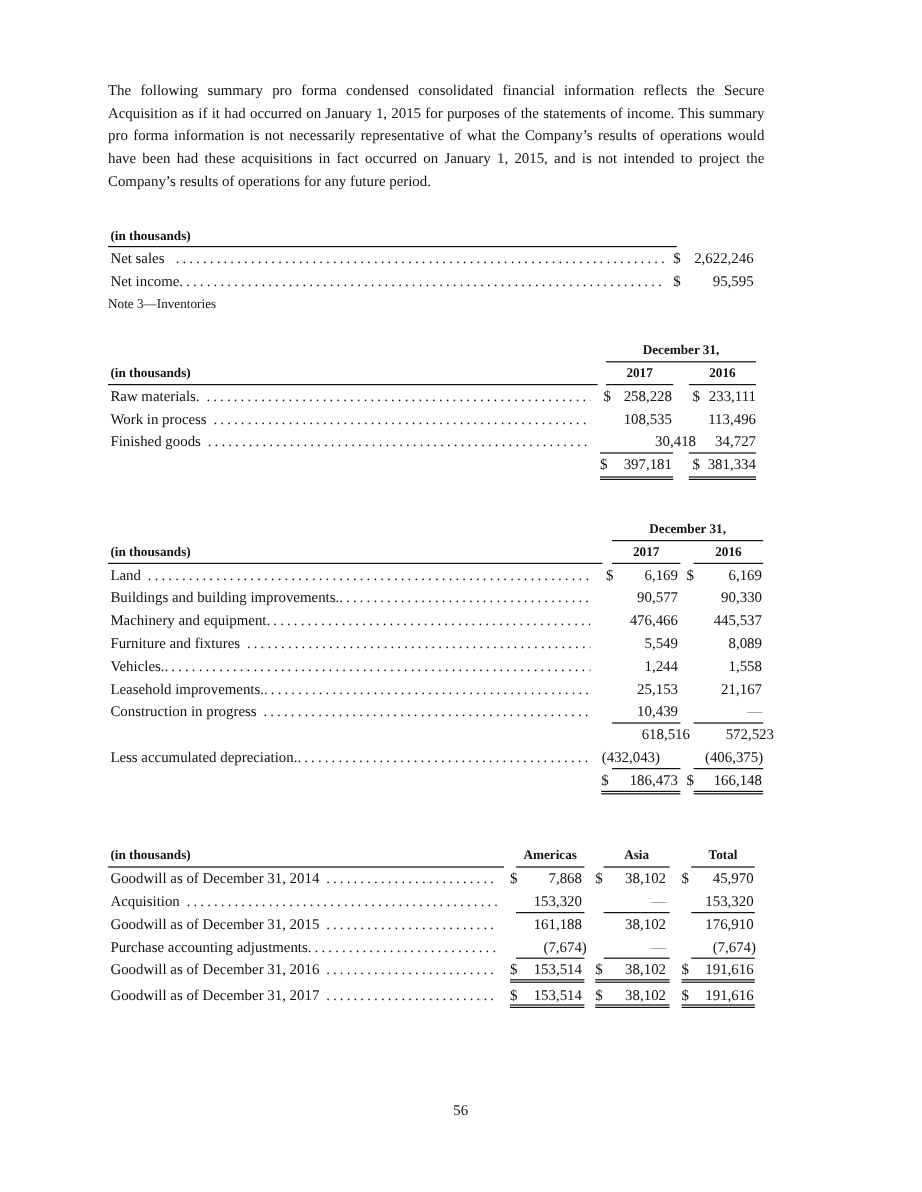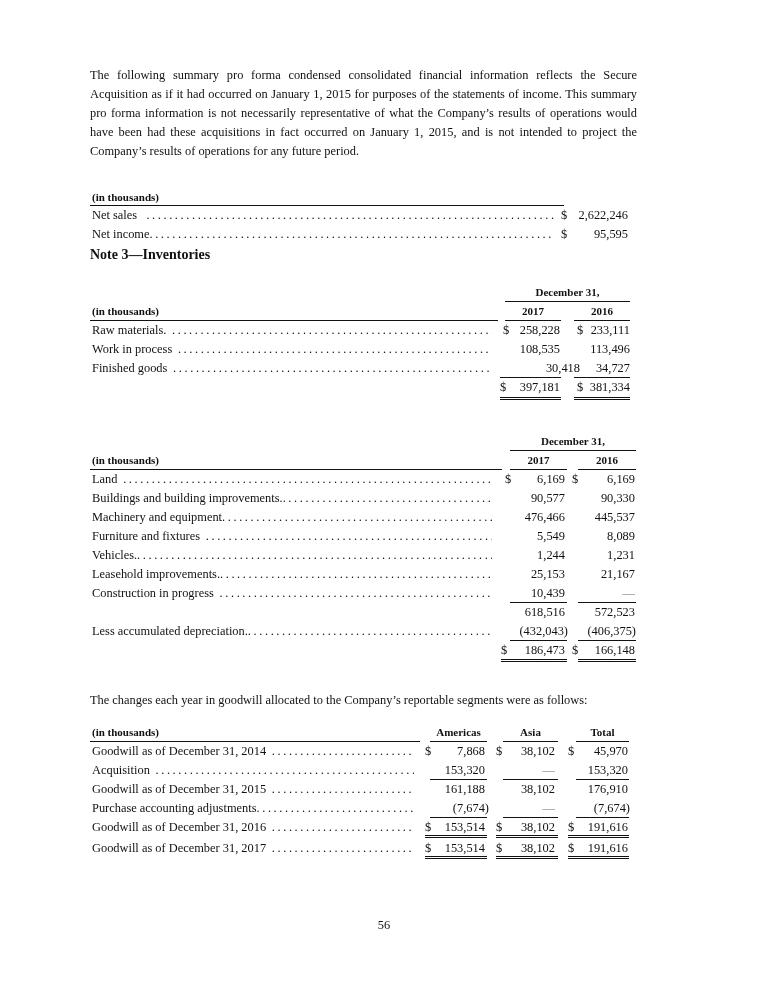--- a/index.html
+++ b/index.html
@@ -4,21 +4,21 @@
 <style>
   html, body { margin: 0; padding: 0; background: #ffffff; }
   body {
     width: 768px; height: 993px; position: relative; overflow: hidden;
     font-family: "Liberation Serif", "DejaVu Serif", serif;
     color: #111111; font-size: 12.4px;
   }
   .page { position: absolute; left: 90px; top: 66px; width: 547px; }
   p.para { margin: 0; line-height: 19px; text-align: justify; }
   .gap { height: 14px; }
-  h3.note { margin: 0; font-size: 14px; font-weight: bold; line-height: 19px; }
+  h3.note { margin: 0; font-size: 11px; font-weight: normal; line-height: 19px; }
   .thead-label { font-weight: bold; font-size: 11px; }
   .row { position: relative; height: 19px; line-height: 19px; white-space: nowrap; }
   .lbl { position: absolute; left: 2px; overflow: hidden; white-space: nowrap; }
   .lbl .dots { letter-spacing: 2.6px; }
   .cell { position: absolute; text-align: right; }
   .dol { position: absolute; }
   .hrule { position: absolute; border-top: 1px solid #111; }
   .dline { border-bottom: 3px double #111; }
   .colhead { position: absolute; text-align: center; font-weight: bold; font-size: 11px; }
   .footer { position: absolute; top: 918px; left: 0; width: 768px; text-align: center; font-size: 12.4px; }
@@ -126,58 +126,57 @@
       <span class="cell" style="left:493px;width:52px">445,537</span>
     </div>
     <div class="row" style="position:absolute;top:94px;left:0;width:547px;">
       <span class="lbl" style="width:400px"><span>Furniture and fixtures</span><span class="dots"> ................................................................................................</span></span>
       <span class="cell" style="left:425px;width:50px">5,549</span>
       <span class="cell" style="left:493px;width:52px">8,089</span>
     </div>
     <div class="row" style="position:absolute;top:113px;left:0;width:547px;">
       <span class="lbl" style="width:400px"><span>Vehicles.</span><span class="dots">................................................................................................</span></span>
       <span class="cell" style="left:425px;width:50px">1,244</span>
-      <span class="cell" style="left:493px;width:52px">1,231</span>
+      <span class="cell" style="left:493px;width:52px">1,558</span>
     </div>
     <div class="row" style="position:absolute;top:132px;left:0;width:547px;">
       <span class="lbl" style="width:400px"><span>Leasehold improvements.</span><span class="dots">................................................................................................</span></span>
       <span class="cell" style="left:425px;width:50px">25,153</span>
       <span class="cell" style="left:493px;width:52px">21,167</span>
     </div>
     <div class="row" style="position:absolute;top:151px;left:0;width:547px;">
       <span class="lbl" style="width:400px"><span>Construction in progress</span><span class="dots"> ................................................................................................</span></span>
       <span class="cell" style="left:425px;width:50px">10,439</span>
       <span class="cell" style="left:493px;width:52px;color:#888">—</span>
     </div>
     <div class="hrule" style="left:420px;top:169px;width:57px;"></div>
     <div class="hrule" style="left:488px;top:169px;width:58px;"></div>
-    <div class="row" style="position:absolute;top:170px;left:0;width:547px;">
+    <div class="row" style="position:absolute;top:170px;left:10px;width:547px;">
       <span class="cell" style="left:425px;width:50px">618,516</span>
       <span class="cell" style="left:493px;width:52px">572,523</span>
     </div>
     <div class="row" style="position:absolute;top:189px;left:0;width:547px;">
       <span class="lbl" style="width:400px"><span>Less accumulated depreciation.</span><span class="dots">................................................................................................</span></span>
-      <span class="cell" style="left:418px;width:60px">(432,043)</span>
+      <span class="cell" style="left:400px;width:60px">(432,043)</span>
       <span class="cell" style="left:486px;width:60px">(406,375)</span>
     </div>
     <div class="hrule" style="left:420px;top:207px;width:57px;"></div>
     <div class="hrule" style="left:488px;top:207px;width:58px;"></div>
     <div class="row" style="position:absolute;top:208px;left:0;width:547px;">
       <span class="dol" style="left:411px">$</span>
       <span class="cell" style="left:425px;width:50px">186,473</span>
       <span class="dol" style="left:482px">$</span>
       <span class="cell" style="left:493px;width:52px">166,148</span>
     </div>
     <div class="dline" style="position:absolute;left:411px;top:226px;width:66px;"></div>
     <div class="dline" style="position:absolute;left:488px;top:226px;width:58px;"></div>
   </div>
 
   <div style="height:14px"></div>
   <div class="gap"></div>
-  <p class="para">The changes each year in goodwill allocated to the Company’s reportable segments were as follows:</p>
   <div style="height:14px"></div>
 
   <div style="position:relative;height:140px;">
     <div class="lbl thead-label" style="top:0;line-height:16px;">(in thousands)</div>
     <div class="colhead" style="left:340px;width:57px;top:0;line-height:16px;">Americas</div>
     <div class="colhead" style="left:413px;width:55px;top:0;line-height:16px;">Asia</div>
     <div class="colhead" style="left:486px;width:53px;top:0;line-height:16px;">Total</div>
     <div class="hrule" style="left:0;top:17px;width:330px;"></div>
     <div class="hrule" style="left:340px;top:17px;width:57px;"></div>
     <div class="hrule" style="left:413px;top:17px;width:55px;"></div>

